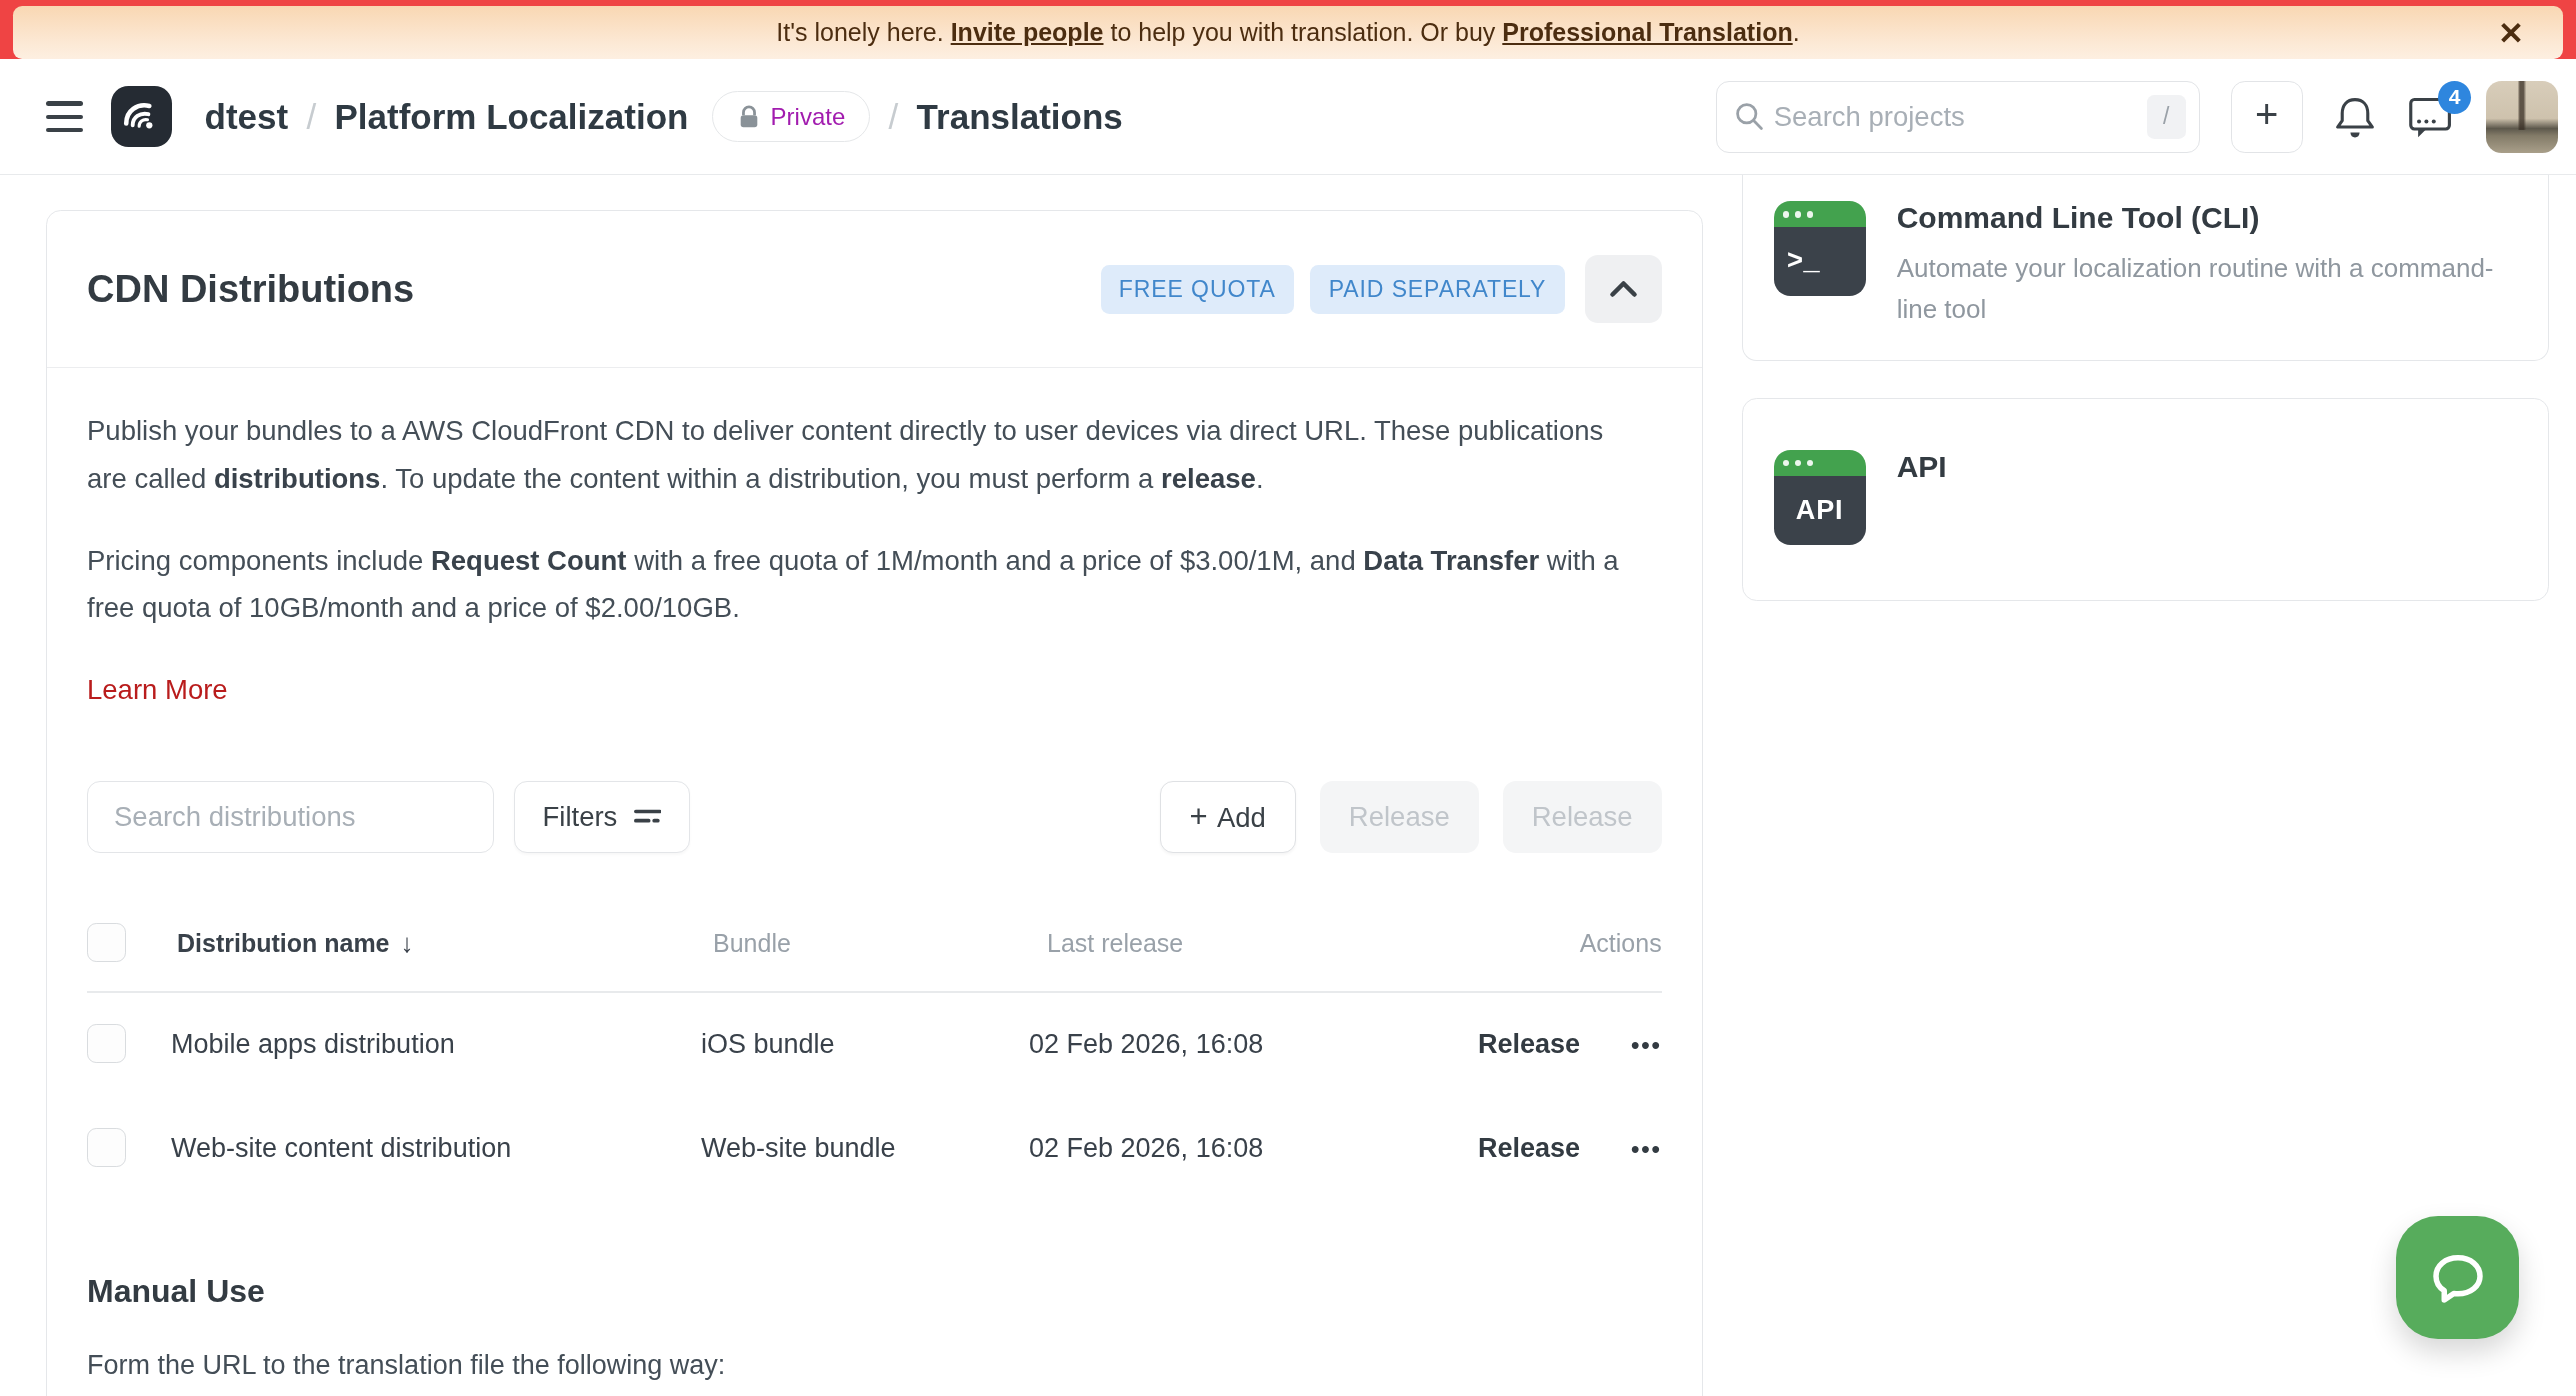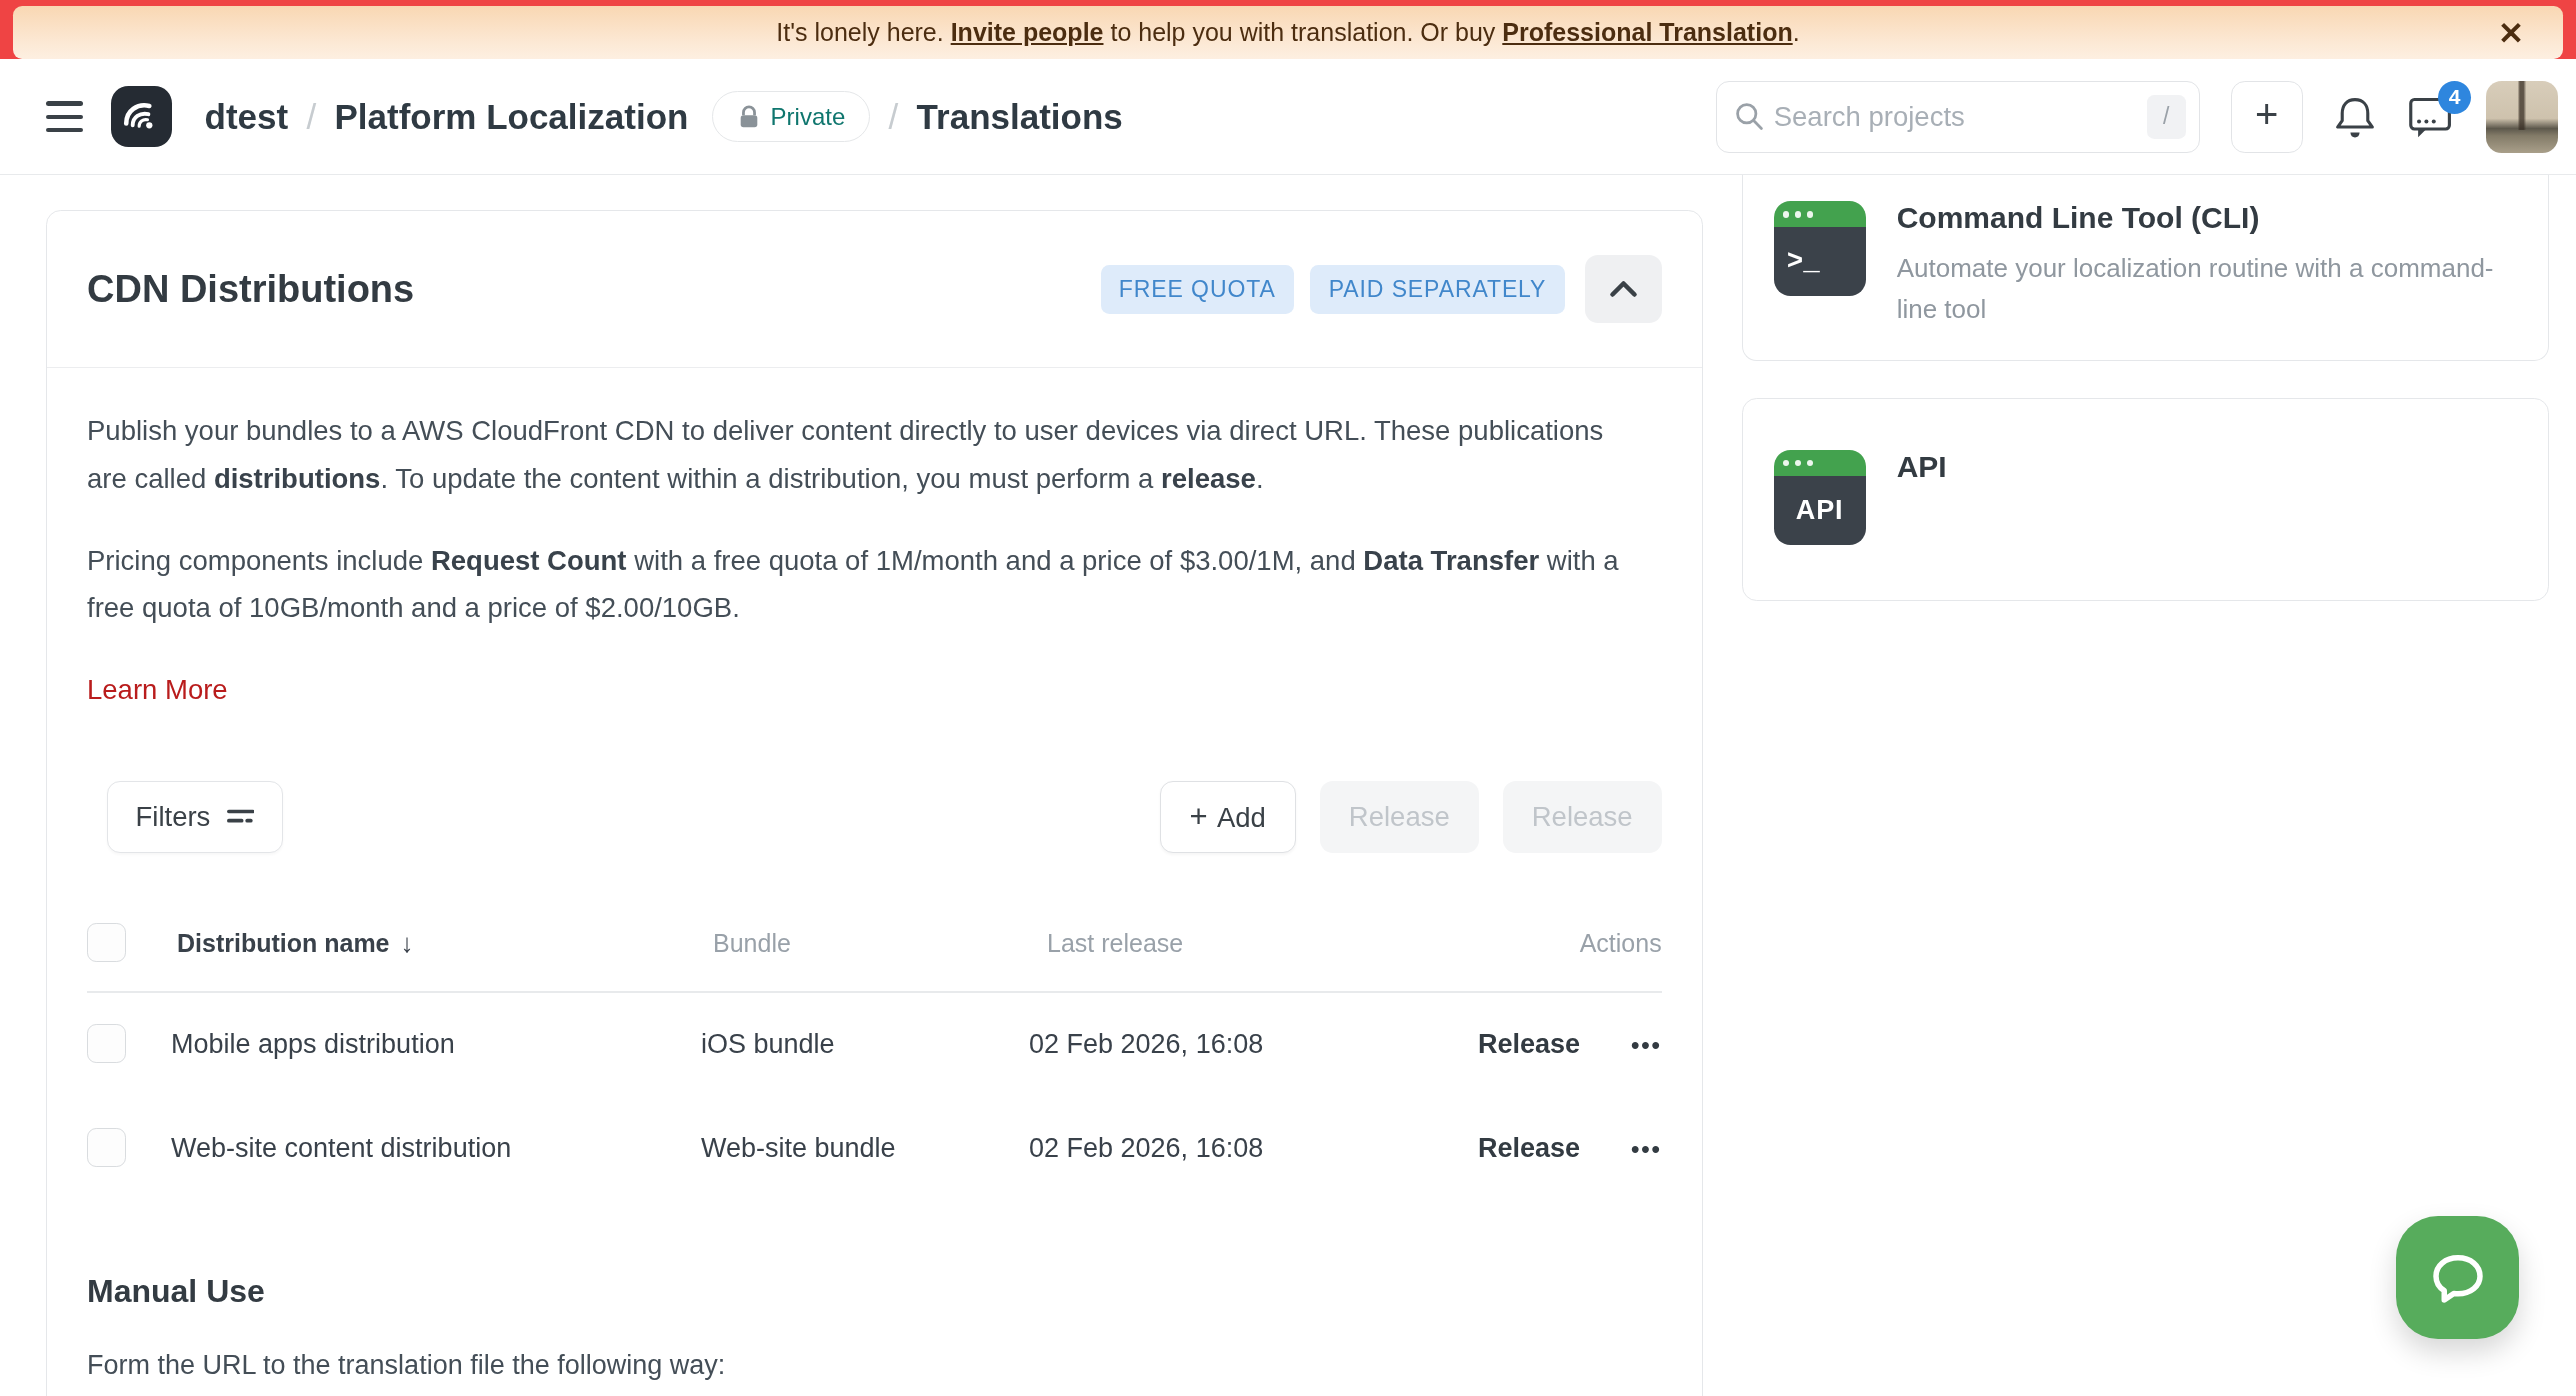--- a/index.html
+++ b/index.html
@@ -21,21 +21,21 @@
     display:flex; align-items:center; padding:0 18.3px 0 46px; }
   .hamburger { width:37px; height:31px; display:flex; flex-direction:column; justify-content:space-between;
     background:none; border:none; cursor:pointer; margin-right:27.5px; }
   .hamburger span { display:block; height:4.6px; border-radius:2.8px; background:#3A4147; }
   .logo { width:61px; height:61px; border-radius:17.4px; background:#252B33; margin-right:33px;
     display:flex; align-items:center; justify-content:center; flex:0 0 auto; }
   .crumbs { display:flex; align-items:center; font-size:35px; font-weight:700; color:#2F3A43; white-space:nowrap; }
   .crumb-sep { color:#C7CCD0; font-weight:400; margin:0 18.3px; }
   .privacy-pill { display:inline-flex; align-items:center; gap:9.2px; height:51px; padding:0 24px;
     border:1.8px solid #E5E7E9; border-radius:27.5px; background:#fff;
-    font-size:24px; font-weight:400; color:#0f766e; }
+    font-size:24px; font-weight:400; color:#a21caf; }
   .header-right { margin-left:auto; display:flex; align-items:center; gap:31px; }
   .proj-search { position:relative; width:484px; height:72px; border:1.8px solid #E2E4E7; border-radius:13px;
     display:flex; align-items:center; padding:0 18.3px 0 57px; background:#fff; }
   .proj-search svg { position:absolute; left:16.5px; }
   .proj-search input { border:none; outline:none; width:100%; font-size:27.5px; color:#3A4147; background:transparent;
     font-family:inherit; }
   .proj-search input::placeholder { color:#A8AFB6; }
   .kbd-hint { position:absolute; right:13px; width:39px; height:44px; border-radius:7.3px; background:#F1F2F4;
     color:#9AA1A8; font-size:23px; display:flex; align-items:center; justify-content:center; }
   .add-btn { width:72px; height:72px; border:1.8px solid #E2E4E7; border-radius:13.8px; background:#fff;
@@ -205,20 +205,21 @@
         </svg>
       </button>
     </div>
 
     <div class="card-body">
       <p class="desc"><span>Publish your bundles to a AWS CloudFront CDN to deliver content directly to user devices via direct URL. These publications are called </span><b>distributions</b><span>. To update the content within a distribution, you must perform a </span><b>release</b><span>.</span></p>
       <p class="desc"><span>Pricing components include </span><b>Request Count</b><span> with a free quota of 1M/month and a price of $3.00/1M, and </span><b>Data Transfer</b><span> with a free quota of 10GB/month and a price of $2.00/10GB.</span></p>
       <a class="learn-more">Learn More</a>
 
       <div class="toolbar">
+        <input class="dist-search" type="text" placeholder="Search distributions" style="">
         <button class="filters-btn">
           <span>Filters</span>
           <svg width="27.5" height="24" viewBox="0 0 30 26">
             <line x1="2" y1="7" x2="28" y2="7" stroke="#3A4147" stroke-width="4" stroke-linecap="round"></line>
             <line x1="2" y1="17" x2="16" y2="17" stroke="#3A4147" stroke-width="4" stroke-linecap="round"></line>
             <line x1="22" y1="17" x2="26" y2="17" stroke="#3A4147" stroke-width="4" stroke-linecap="round"></line>
           </svg>
         </button>
         <span class="spacer"></span>
         <button class="btn primary-outline"><span class="plus">+</span><span>Add</span></button>

